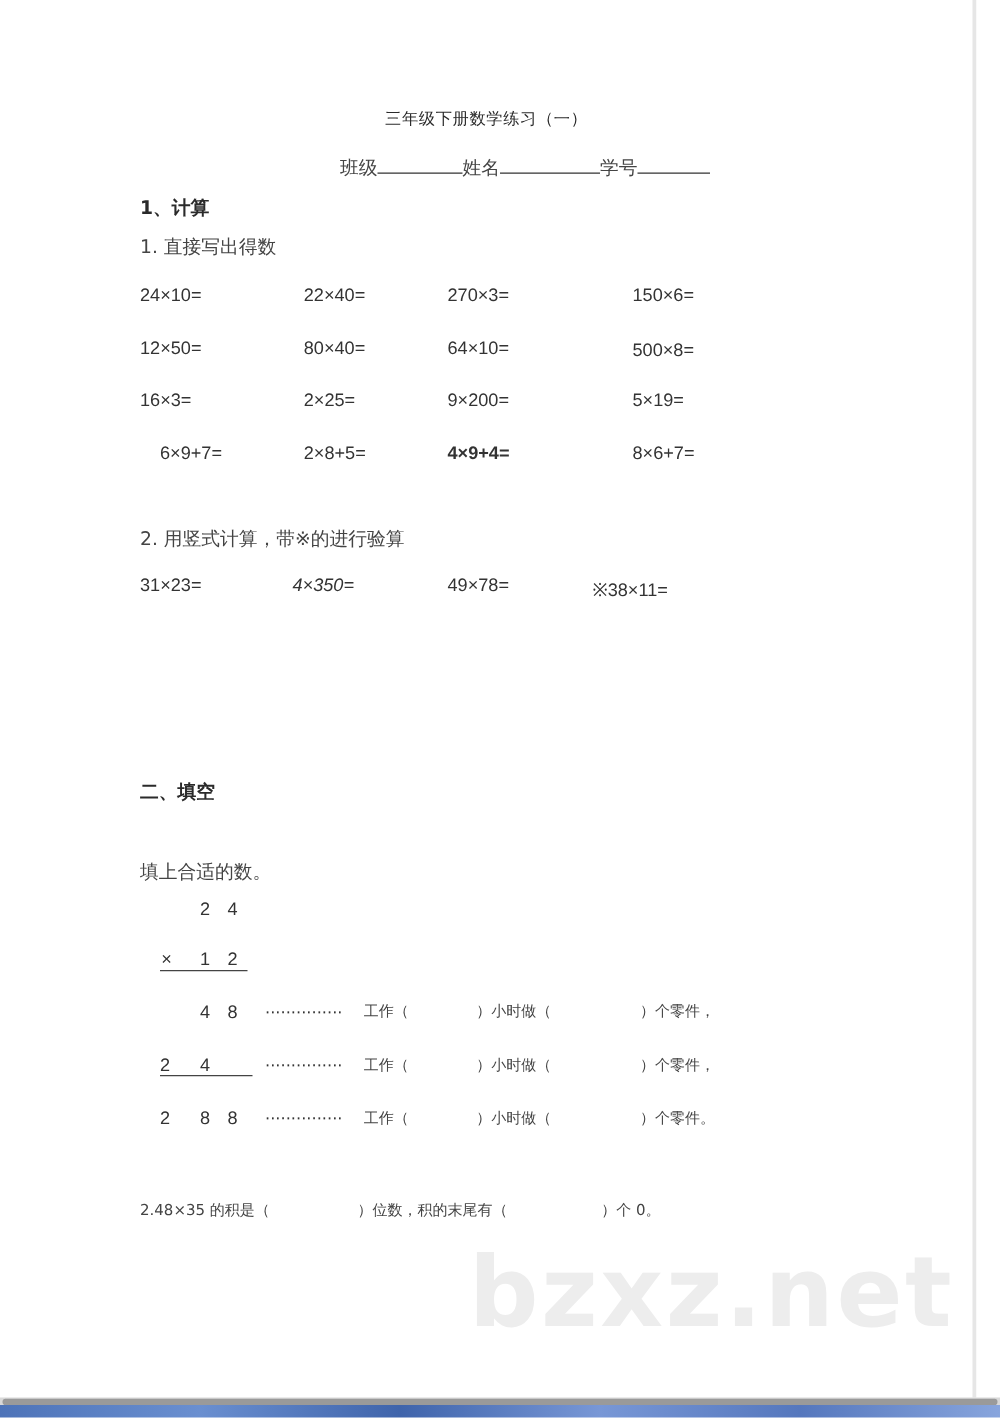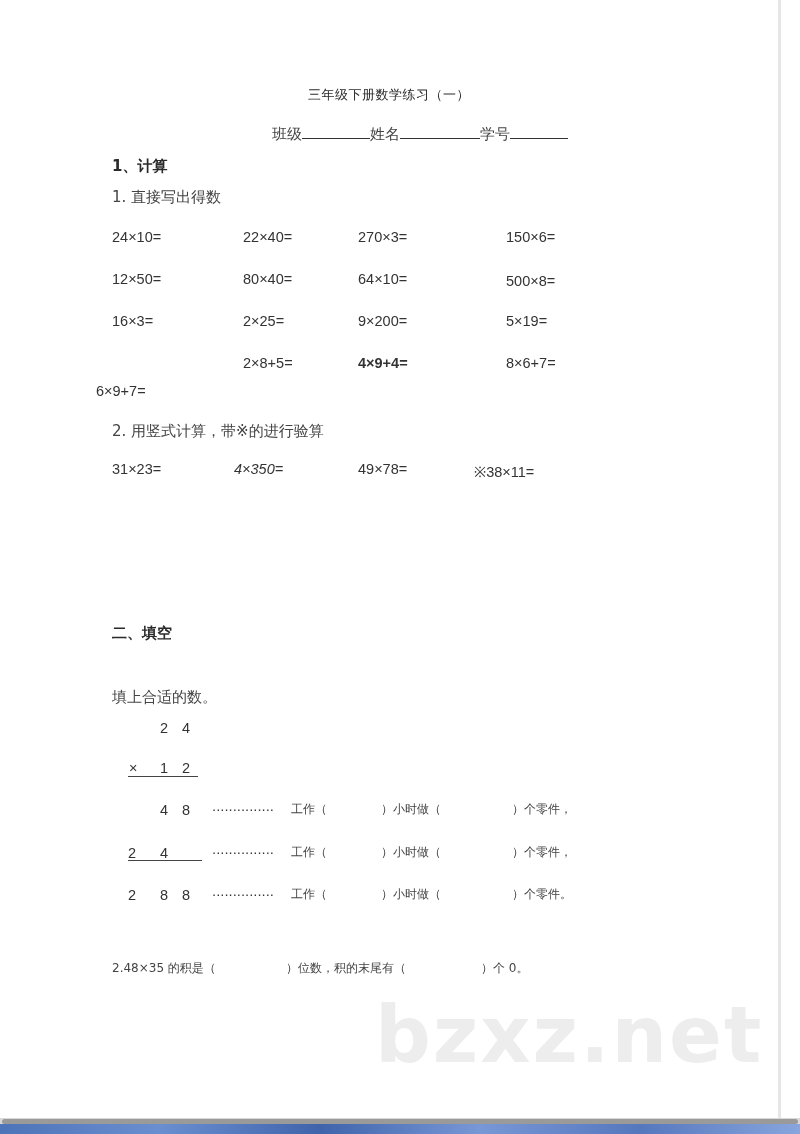--- a/index.html
+++ b/index.html
@@ -71,21 +71,21 @@
   <div class="abs expr" style="left:112px; top:271px;">12×50=</div>
   <div class="abs expr" style="left:243px; top:271px;">80×40=</div>
   <div class="abs expr" style="left:358px; top:271px;">64×10=</div>
   <div class="abs expr" style="left:506px; top:273px;">500×8=</div>
 
   <div class="abs expr" style="left:112px; top:313px;">16×3=</div>
   <div class="abs expr" style="left:243px; top:313px;">2×25=</div>
   <div class="abs expr" style="left:358px; top:313px;">9×200=</div>
   <div class="abs expr" style="left:506px; top:313px;">5×19=</div>
 
-  <div class="abs expr" style="left:96px; top:355px;margin-top:28px;">6×9+7=</div>
+  <div class="abs expr" style="left:128px; top:355px;">6×9+7=</div>
   <div class="abs expr" style="left:243px; top:355px;">2×8+5=</div>
   <div class="abs expr" style="left:358px; top:355px;font-weight:bold;">4×9+4=</div>
   <div class="abs expr" style="left:506px; top:355px;">8×6+7=</div>
 
   <div class="abs sub" style="left:112px; top:422px;">2. 用竖式计算，带※的进行验算</div>
   <div class="abs expr" style="left:112px; top:461px;">31×23=</div>
   <div class="abs expr" style="left:234px; top:461px;font-style:italic;">4×350=</div>
   <div class="abs expr" style="left:358px; top:461px;">49×78=</div>
   <div class="abs expr" style="left:474px; top:461px;">※38×11=</div>
 

